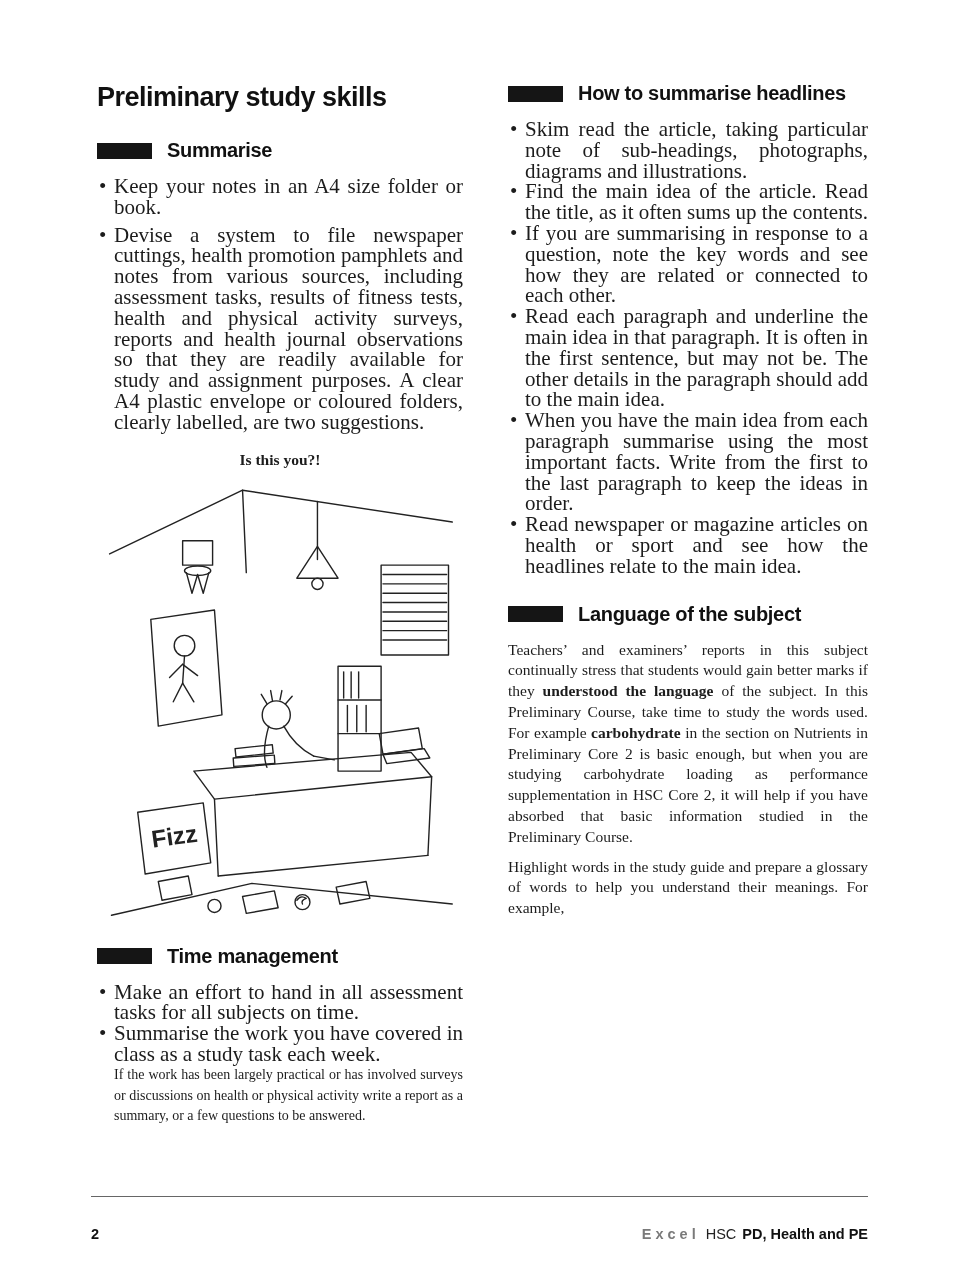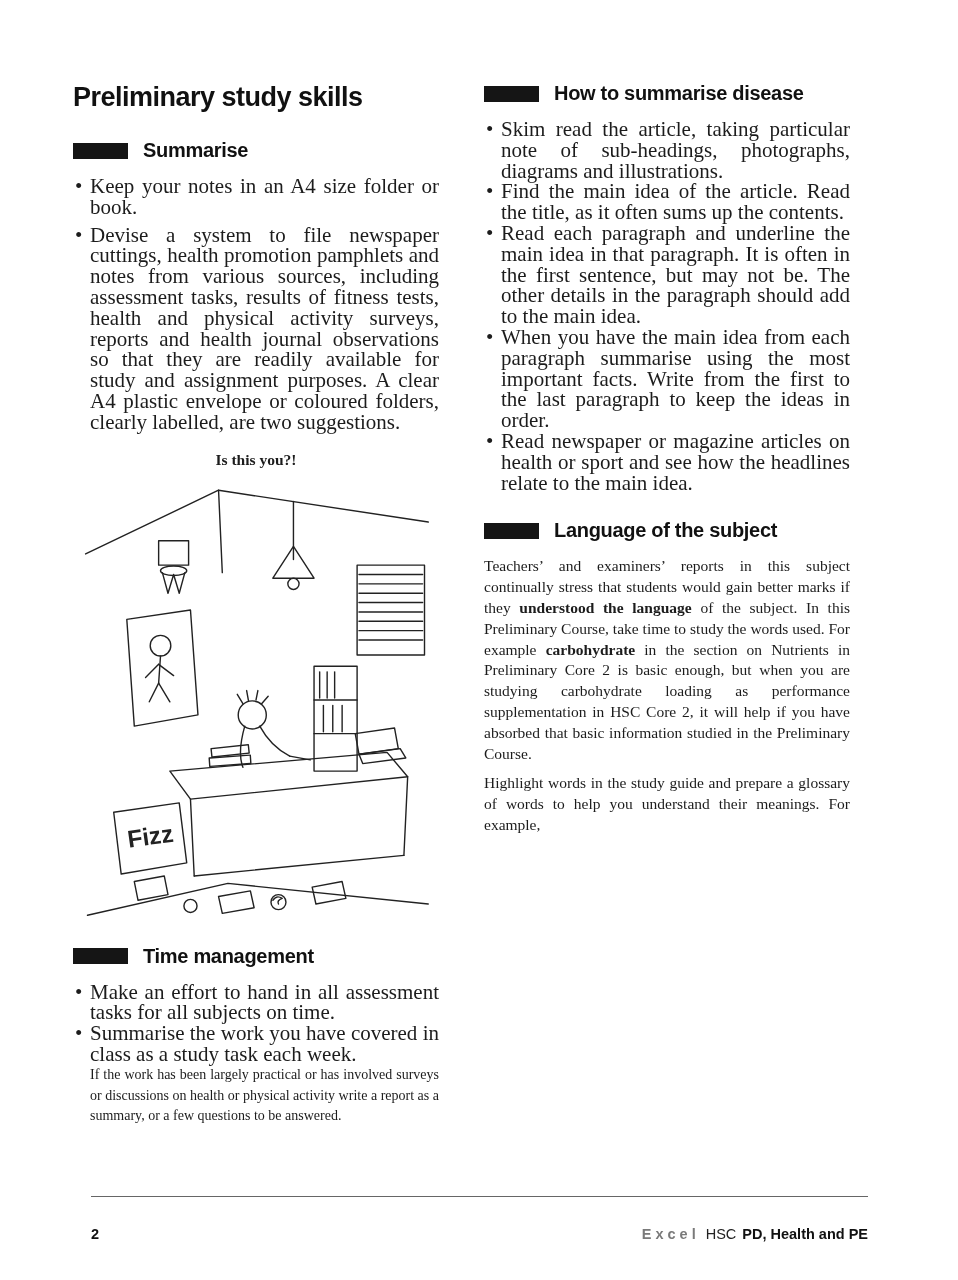--- a/index.html
+++ b/index.html
@@ -4,21 +4,21 @@
 <style>
   html, body { margin: 0; padding: 0; }
   body {
     width: 958px; height: 1280px;
     background: #ffffff;
     color: #1c1c1c;
     font-family: "Liberation Serif", serif;
     position: relative;
     overflow: hidden;
   }
-  .page { padding: 82px 90px 0 73px; }
+  .page { padding: 82px 90px 0 97px; }
   .columns { display: flex; gap: 45px; }
   .col { width: 366px; }
 
   .page-title {
     font-family: "Liberation Sans", sans-serif;
     font-weight: bold;
     font-size: 27px;
     letter-spacing: -0.5px;
     margin: 0 0 24px 0;
     color: #111;
@@ -222,26 +222,27 @@
       <div class="bullet-list">
         <div class="bullet">Make an effort to hand in all assessment tasks for all subjects on time.</div>
         <div class="bullet">Summarise the work you have covered in class as a study task each week.</div>
         <div class="continuation">If the work has been largely practical or has involved surveys or discussions on health or physical activity write a report as a summary, or a few questions to be answered.</div>
       </div>
     </div>
 
     <div class="col">
       <div class="section-head first">
         <span class="head-bar"></span>
-        <span class="head-text">How to summarise disease</span>
+        <span class="head-text">How to summarise headlines</span>
       </div>
 
       <div class="bullet-list">
         <div class="bullet">Skim read the article, taking particular note of sub-headings, photographs, diagrams and illustrations.</div>
         <div class="bullet">Find the main idea of the article. Read the title, as it often sums up the contents.</div>
+        <div class="bullet">If you are summarising in response to a question, note the key words and see how they are related or connected to each other.</div>
         <div class="bullet">Read each paragraph and underline the main idea in that paragraph. It is often in the first sentence, but may not be. The other details in the paragraph should add to the main idea.</div>
         <div class="bullet">When you have the main idea from each paragraph summarise using the most important facts. Write from the first to the last paragraph to keep the ideas in order.</div>
         <div class="bullet">Read newspaper or magazine articles on health or sport and see how the headlines relate to the main idea.</div>
       </div>
 
       <div class="section-head">
         <span class="head-bar"></span>
         <span class="head-text">Language of the subject</span>
       </div>
 

